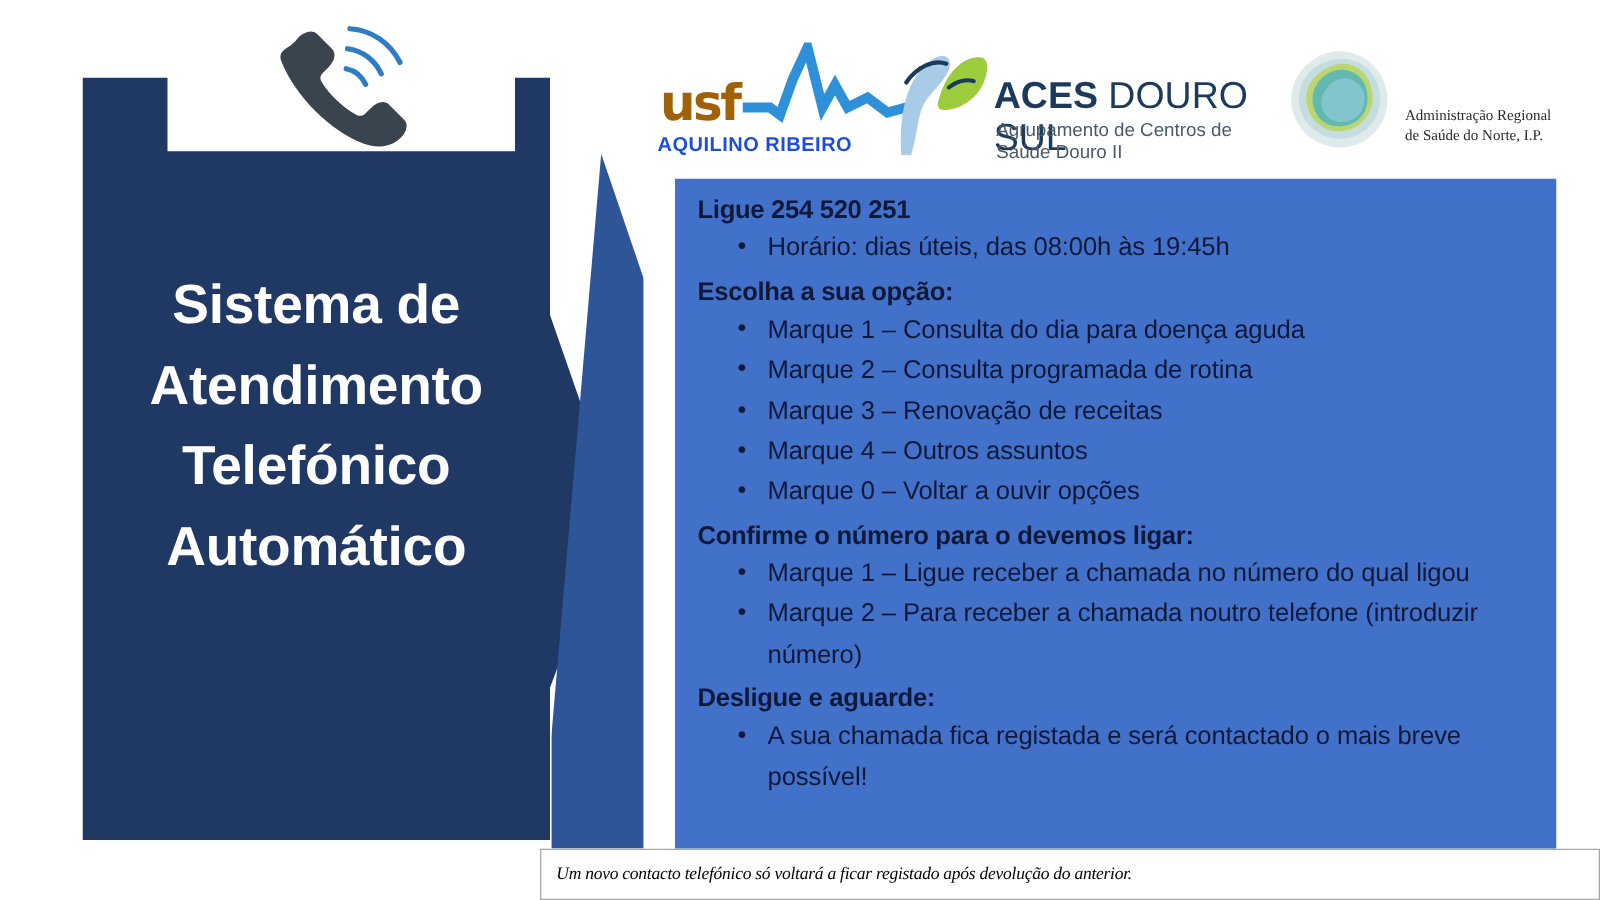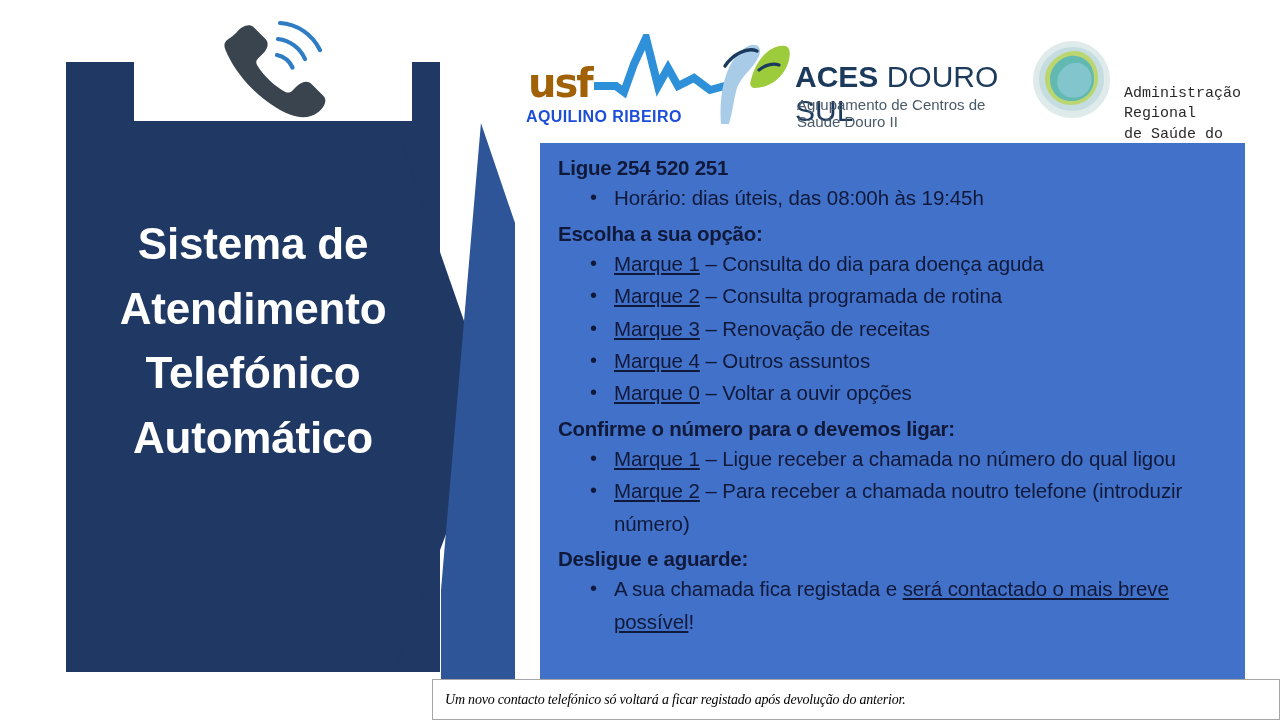--- a/index.html
+++ b/index.html
@@ -126,22 +126,22 @@
   
   #logo-ars { left: 530px; top: 14px; width: 250px; height: 100px; }
   #logo-ars .ars-main {
     position: absolute; left: 92px; top: 24px;
     font-size: 27px; color: #2a2a2a;
     font-family: "Liberation Serif", serif;
   }
   #logo-ars .ars-main b { font-weight: bold; }
   #logo-ars .ars-sub {
     position: absolute; left: 94px; top: 56px;
-    font-size: 15px; color: #2a2a2a; line-height: 1.35;
-    font-family: Liberation Mono, monospace;
+    font-size: 12px; color: #2a2a2a; line-height: 1.35;
+    font-family: Liberation Serif, serif;
   }
   #logo-ars .ars-sub span { display: block; }
   #logo-ars svg { position: absolute; left: 0; top: 10px; }
 
   
   #content-box {
     position: absolute;
     left: 540px;
     top: 143px;
     width: 705px;
@@ -174,21 +174,21 @@
     padding-left: 0;
     margin-bottom: 0;
   }
   ul.blist li::before {
     content: "\2022";
     position: absolute;
     left: -24px;
     top: 0;
     font-size: 20px;
   }
-  ul.blist li .u { text-decoration: underline; }
+  ul.blist li .u { }
   .tight li { line-height: 1.30; margin-bottom: 6px; }
 
   
   #caption-box {
     position: absolute;
     left: 432px;
     top: 679px;
     width: 848px;
     height: 41px;
     background: #ffffff;

